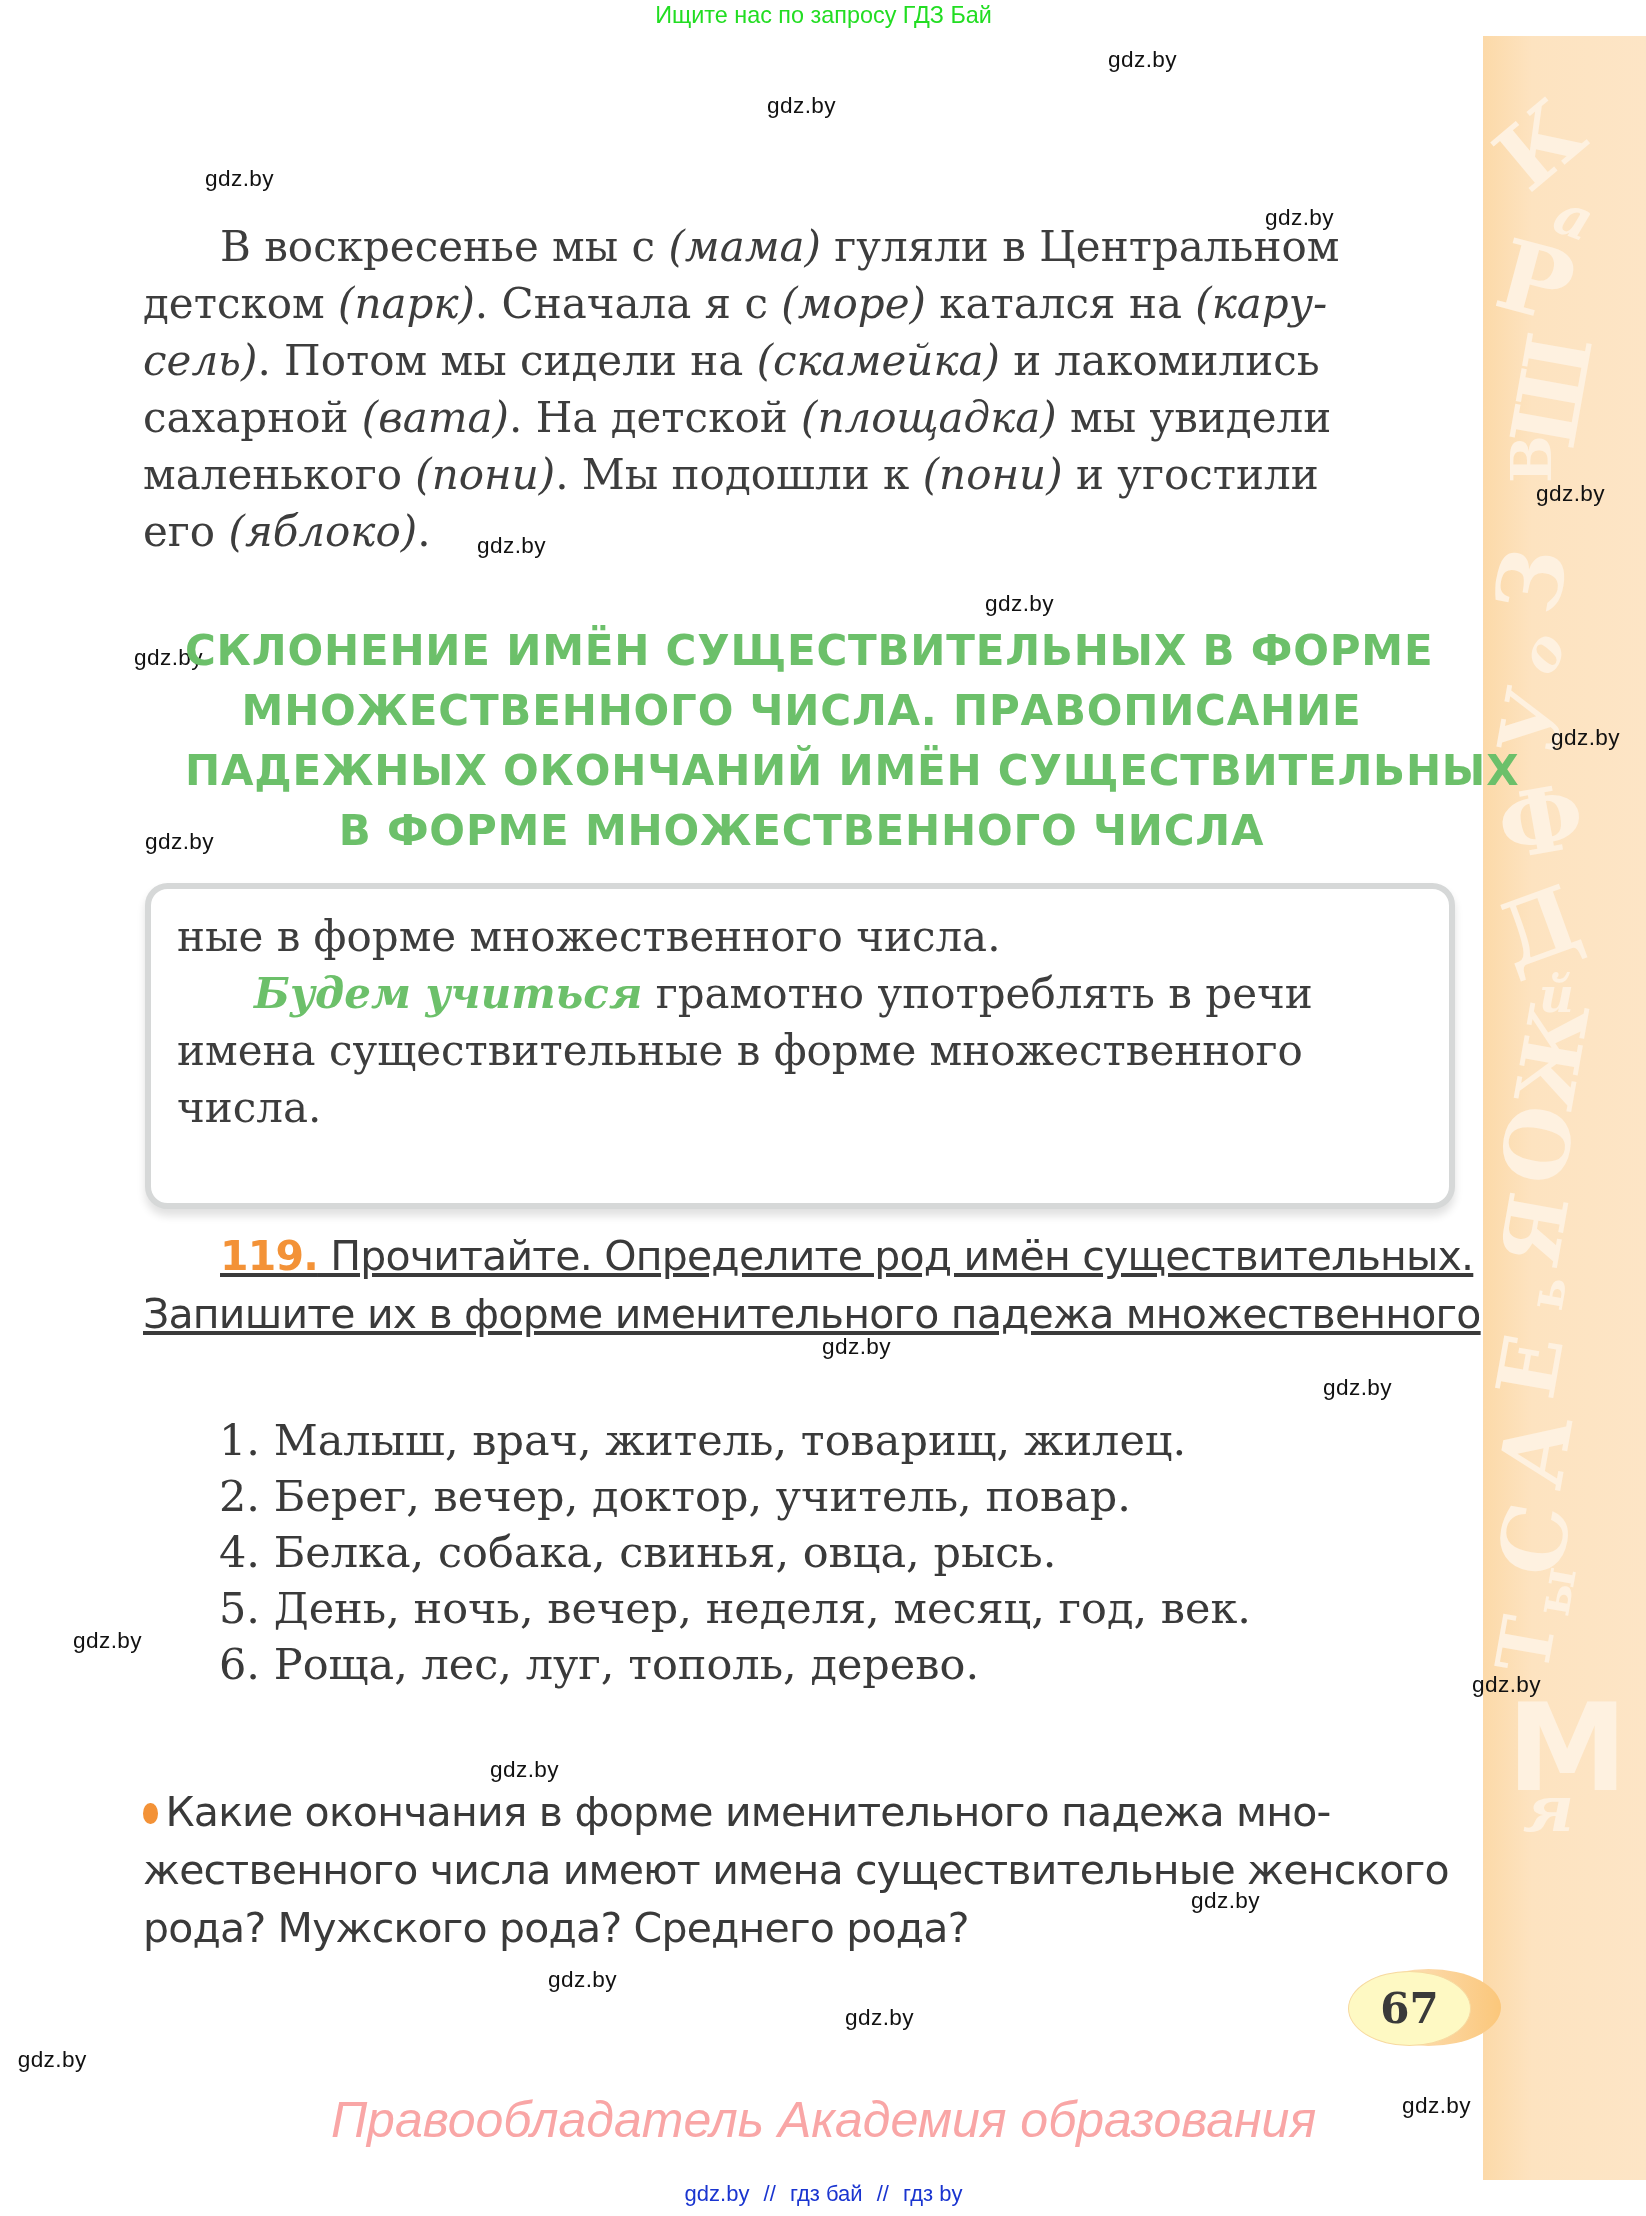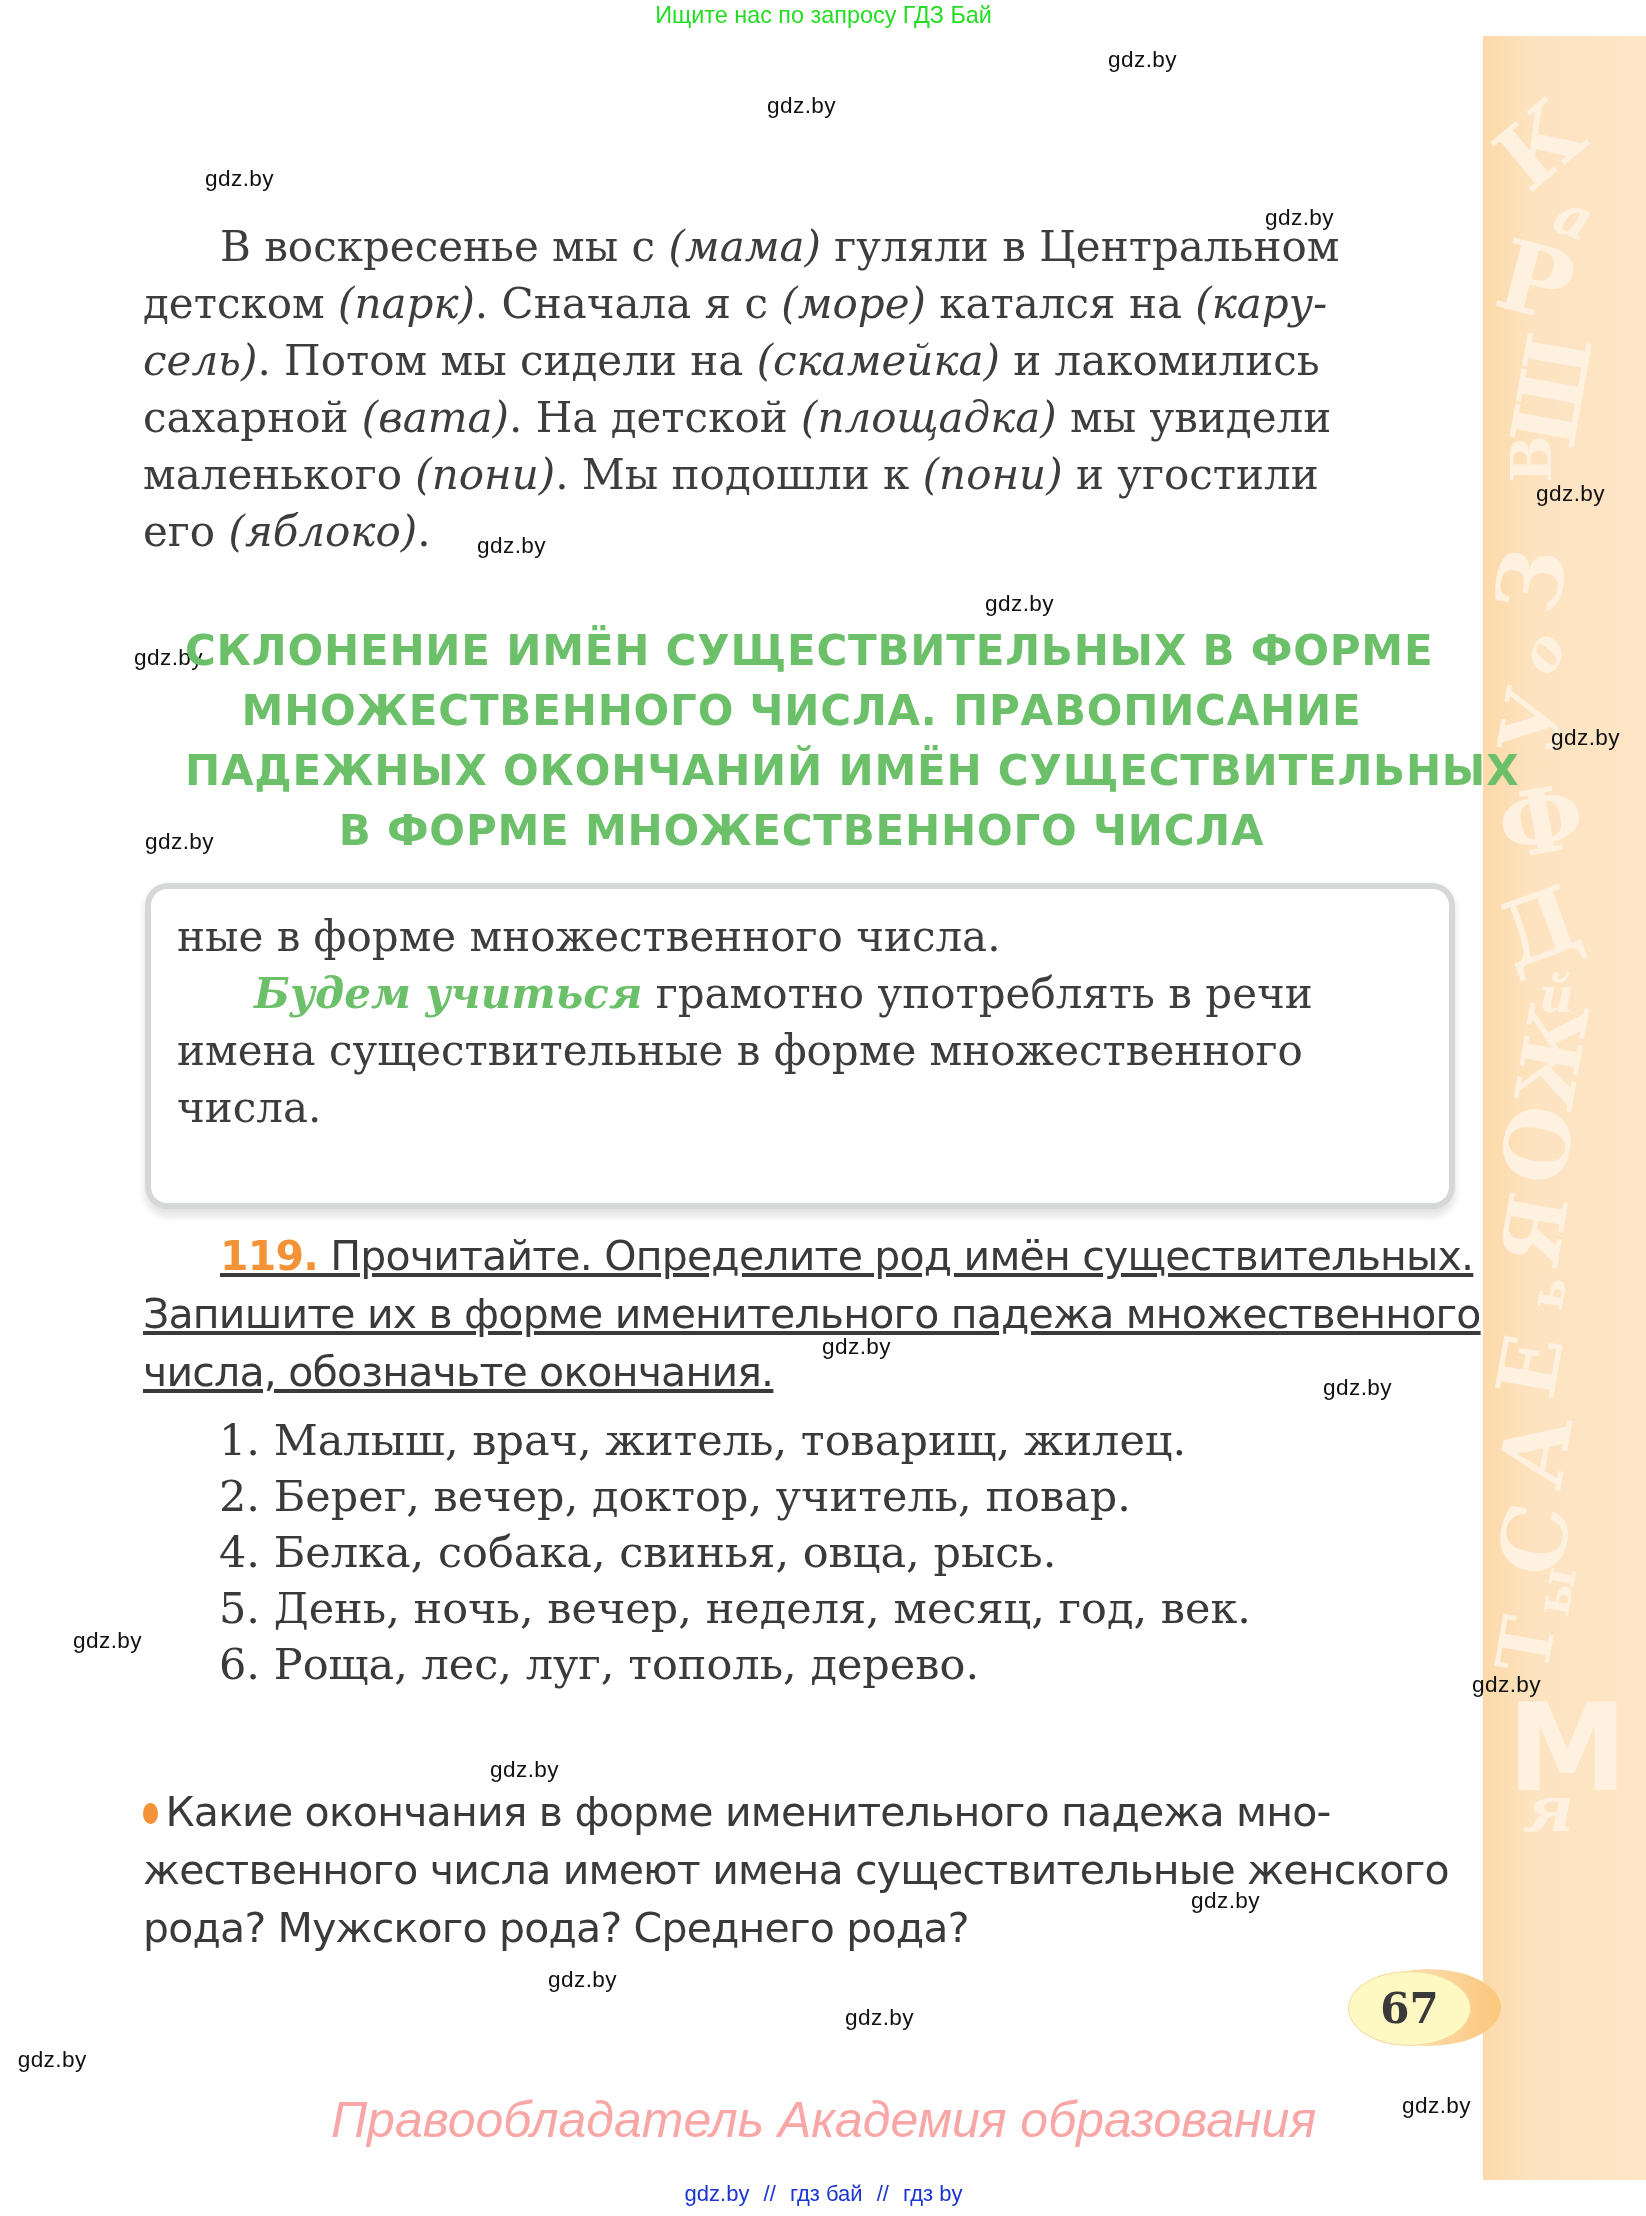--- a/index.html
+++ b/index.html
@@ -162,21 +162,20 @@
     <span class="line"><span>ные в форме множественного числа.</span></span>
     <span class="line" style="padding-left:77px;"><span class="green-it">Будем учиться</span><span> грамотно употреблять в речи</span></span>
     <span class="line"><span>имена существительные в форме множественного</span></span>
     <span class="line"><span>числа.</span></span>
   </div>
 </div>
 
 <div class="task">
   <span class="line" style="padding-left:77px;"><span class="task-num">119.</span><span> Прочитайте. Определите род имён существительных.</span></span>
   <span class="line">Запишите их в форме именительного падежа множественного</span>
-  <span class="line">числа, обозначьте окончания.</span>
 </div>
 
 <div class="list">
   <span class="item">1. Малыш, врач, житель, товарищ, жилец.</span>
   <span class="item">2. Берег, вечер, доктор, учитель, повар.</span>
   <span class="item">4. Белка, собака, свинья, овца, рысь.</span>
   <span class="item">5. День, ночь, вечер, неделя, месяц, год, век.</span>
   <span class="item">6. Роща, лес, луг, тополь, дерево.</span>
 </div>
 

